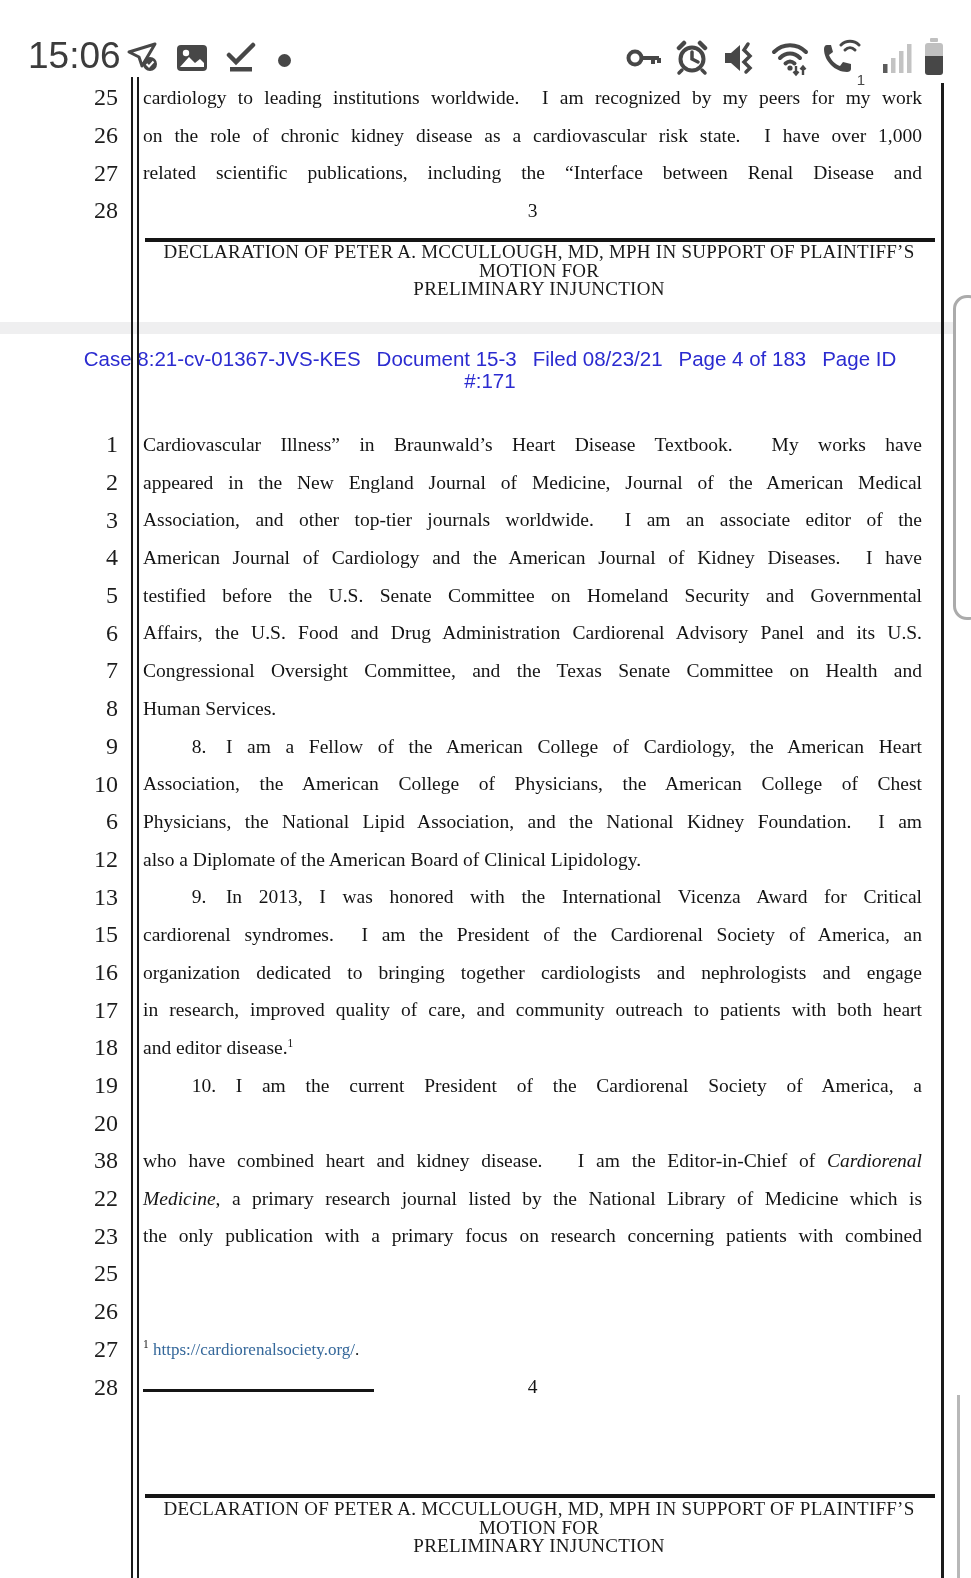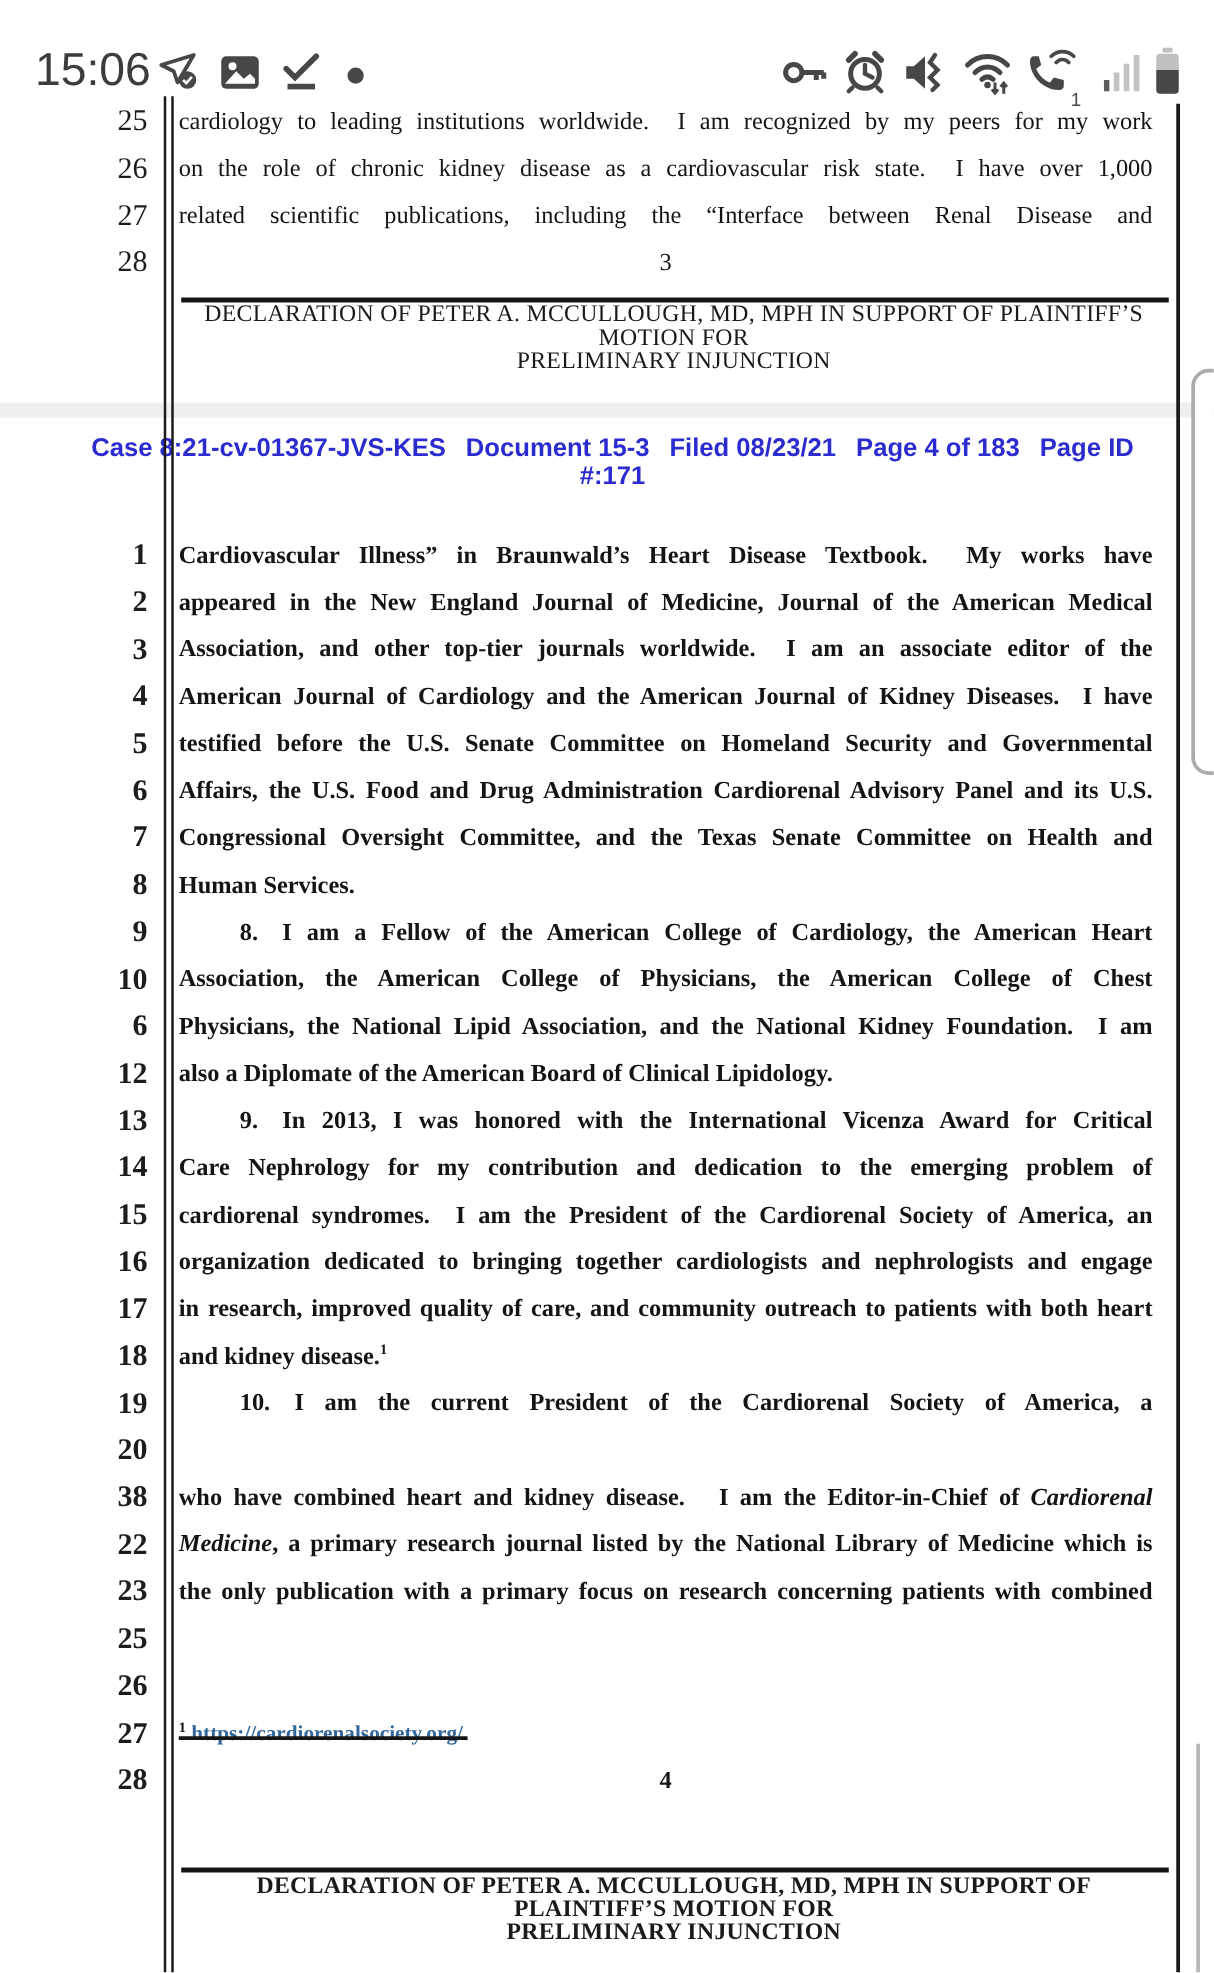--- a/index.html
+++ b/index.html
@@ -20,21 +20,21 @@
   
   .vrule{position:absolute;top:77px;width:2px;height:1501px;background:#1b1b1b;}
   .vrule.a{left:131px;}
   .vrule.b{left:136.5px;}
   .rborder{position:absolute;left:941px;top:83px;width:2.5px;height:1495px;background:#1b1b1b;}
   .gap-strip{position:absolute;left:0;top:322px;width:971px;height:12px;background:#efeff0;}
 
   
   .page{position:absolute;left:0;width:971px;background:transparent;}
   #page3{top:77px;height:245px;}
-  #page4{top:334px;height:1244px;font-weight:bold;}
+  #page4{top:334px;height:1244px;}
 
   .lines{position:absolute;left:0;right:0;}
   #p3-lines{top:2px;}
   #p4-lines{top:92px;}
   .line{height:37.7px;display:flex;align-items:center;}
   .lno{flex:0 0 118px;text-align:right;font-size:24px;color:#1d1d1d;}
   .ltext{margin-left:25px;width:779px;font-size:19.5px;line-height:37.7px;
          white-space:normal;color:#141414;}
   .ltext.just{text-align:justify;text-align-last:justify;}
   .ltext.ctr{text-align:center;text-align-last:center;}
@@ -228,38 +228,34 @@
       </div>
       <div class="line">
         <span class="lno">12</span>
         <span class="ltext"><span>also a Diplomate of the American Board of Clinical Lipidology.</span></span>
       </div>
       <div class="line">
         <span class="lno">13</span>
         <span class="ltext just"><span>   9.  In 2013, I was honored with the International Vicenza Award for Critical</span></span>
       </div>
       <div class="line">
-        <span class="lno">14</span>
-        <span class="ltext just"><span>Care Nephrology for my contribution and dedication to the emerging problem of</span></span>
-      </div>
-      <div class="line">
         <span class="lno">15</span>
         <span class="ltext just"><span>cardiorenal syndromes.&nbsp; I am the President of the Cardiorenal Society of America, an</span></span>
       </div>
       <div class="line">
         <span class="lno">16</span>
         <span class="ltext just"><span>organization dedicated to bringing together cardiologists and nephrologists and engage</span></span>
       </div>
       <div class="line">
         <span class="lno">17</span>
         <span class="ltext just"><span>in research, improved quality of care, and community outreach to patients with both heart</span></span>
       </div>
       <div class="line">
         <span class="lno">18</span>
-        <span class="ltext"><span>and kidney disease.</span><span class="sup">1</span></span>
+        <span class="ltext"><span>and editor disease.</span><span class="sup">1</span></span>
       </div>
       <div class="line">
         <span class="lno">19</span>
         <span class="ltext just"><span>   10.  I am the current President of the Cardiorenal Society of America, a</span></span>
       </div>
       <div class="line">
         <span class="lno">20</span>
       </div>
       <div class="line">
         <span class="lno">38</span>

